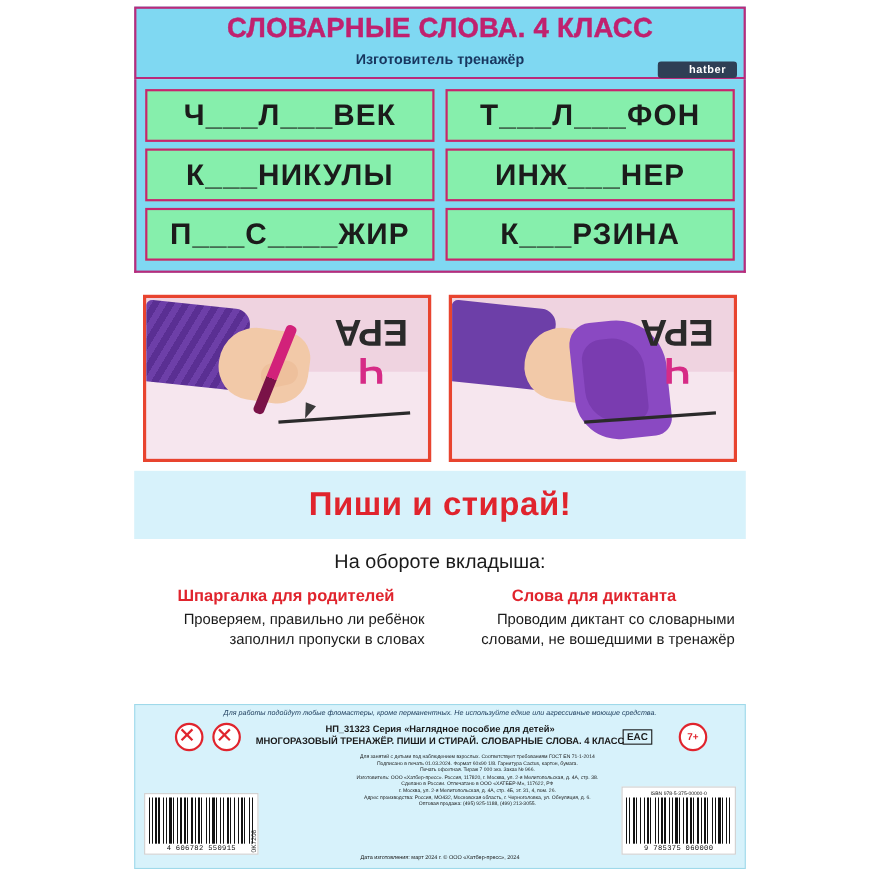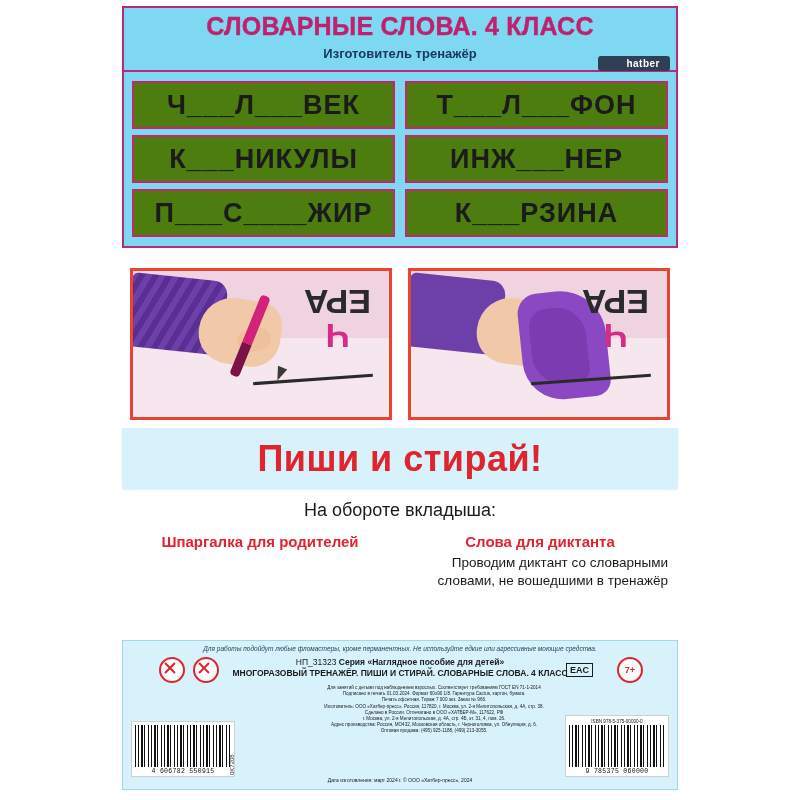--- a/index.html
+++ b/index.html
@@ -84,21 +84,21 @@
     padding: 6px 8px;
   }
   .grid-row {
     display: flex;
     justify-content: space-between;
     gap: 10px;
     height: 48px;
   }
   .cell {
     flex: 1 1 0;
-    background: #4d7c0f;
+    background: #86efac;
     border: 2px solid #c8246f;
     box-sizing: border-box;
     display: flex;
     align-items: center;
     justify-content: center;
     font-size: 27px;
     font-weight: bold;
     color: #1b1b1b;
     letter-spacing: 1px;
   }
@@ -233,21 +233,21 @@
     left: 122px;
     top: 428px;
     width: 556px;
     height: 62px;
     background: #d7f2fb;
     display: flex;
     align-items: center;
     justify-content: center;
   }
   .banner-text {
-    font-size: 36px;
+    font-size: 30px;
     font-weight: bold;
     color: #e0242d;
     letter-spacing: 0.5px;
   }
 
   
   .info {
     position: absolute;
     left: 122px;
     top: 492px;
@@ -359,21 +359,21 @@
     position: absolute;
     left: 0; right: 0;
     top: 16px;
     text-align: center;
     font-size: 8.5px;
     font-weight: bold;
     color: #1a1a1a;
     line-height: 11px;
   }
   .f-art {
-    font-weight: normal;
+    font-weight: bold;
   }
   .f-block {
     position: absolute;
     left: 166px;
     top: 44px;
     width: 290px;
     font-size: 4.6px;
     color: #1a1a1a;
     line-height: 6.2px;
     text-align: center;
@@ -486,20 +486,21 @@
 
   <div class="banner">
     <div class="banner-text">Пиши и стирай!</div>
   </div>
 
   <div class="info">
     <div class="info-title">На обороте вкладыша:</div>
     <div class="cols">
       <div class="col left">
         <div class="col-head">Шпаргалка для родителей</div>
+        <div class="col-body">Проверяем, правильно ли ребёнок заполнил пропуски в словах</div>
       </div>
       <div class="col right">
         <div class="col-head">Слова для диктанта</div>
         <div class="col-body">Проводим диктант со словарными словами, не вошедшими в тренажёр</div>
       </div>
     </div>
   </div>
 
   <div class="footer">
     <div class="footer-note">Для работы подойдут любые фломастеры, кроме перманентных. Не используйте едкие или агрессивные моющие средства.</div>

